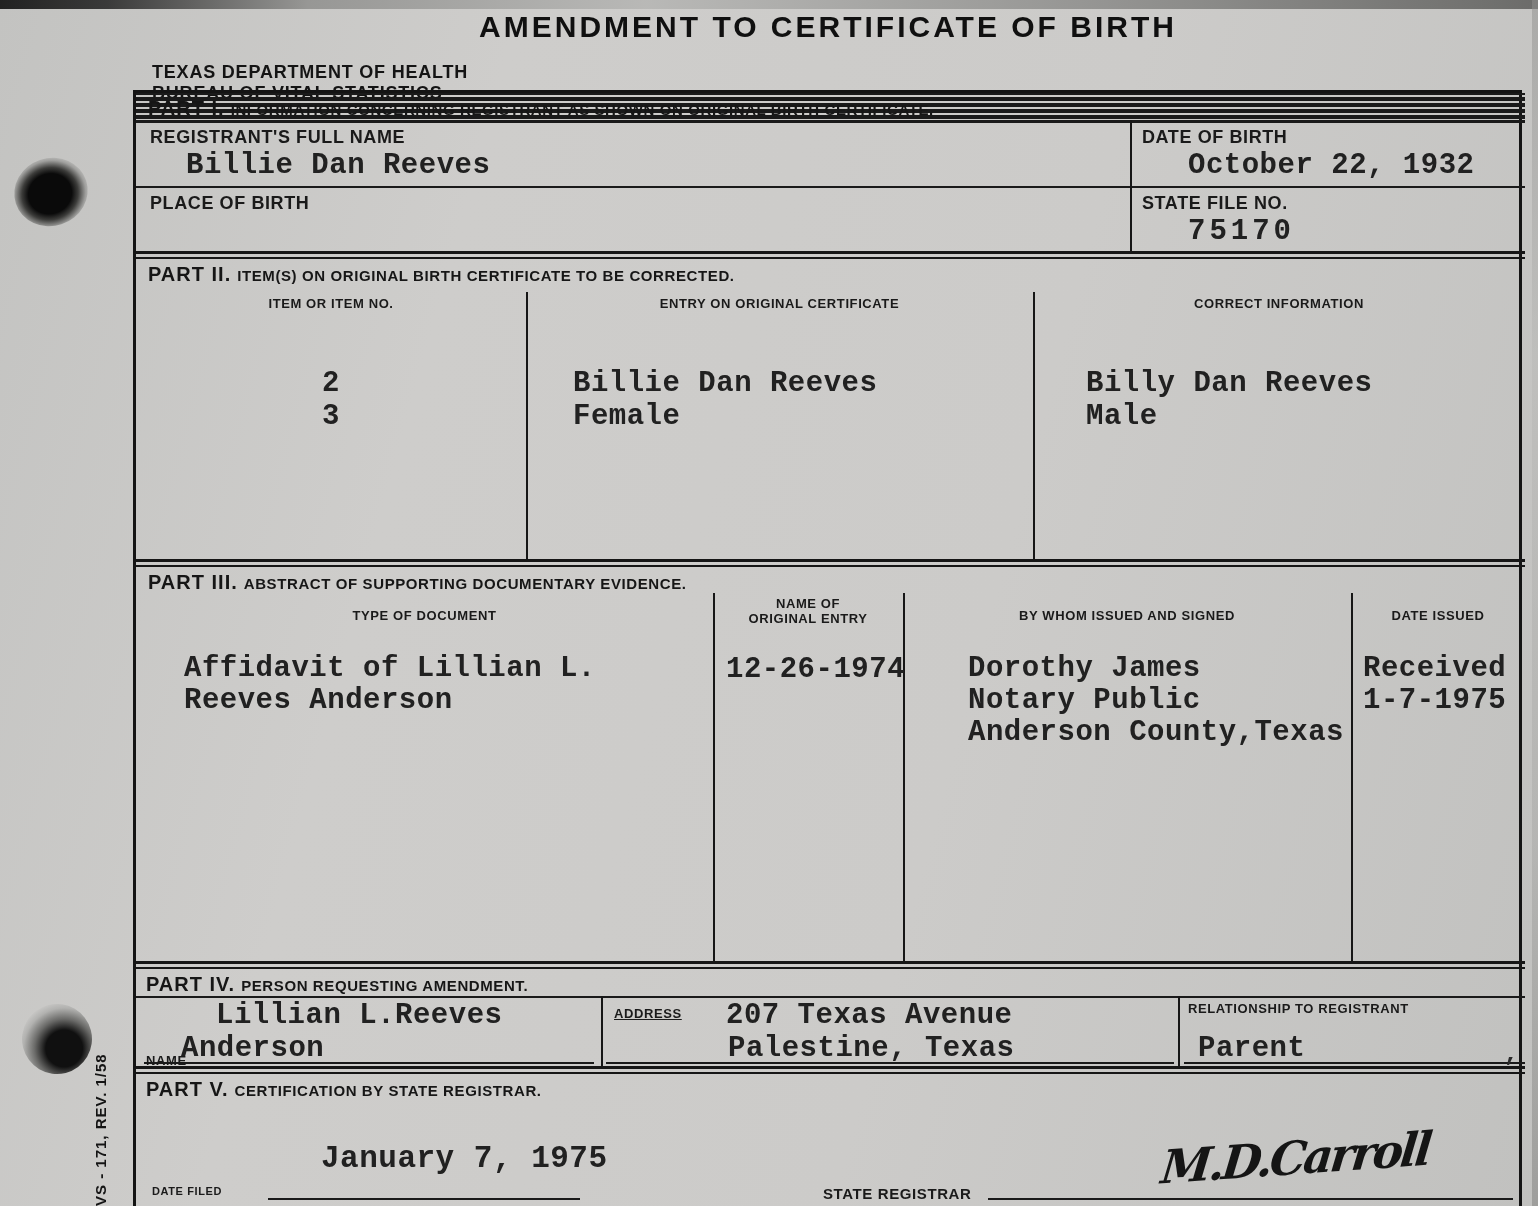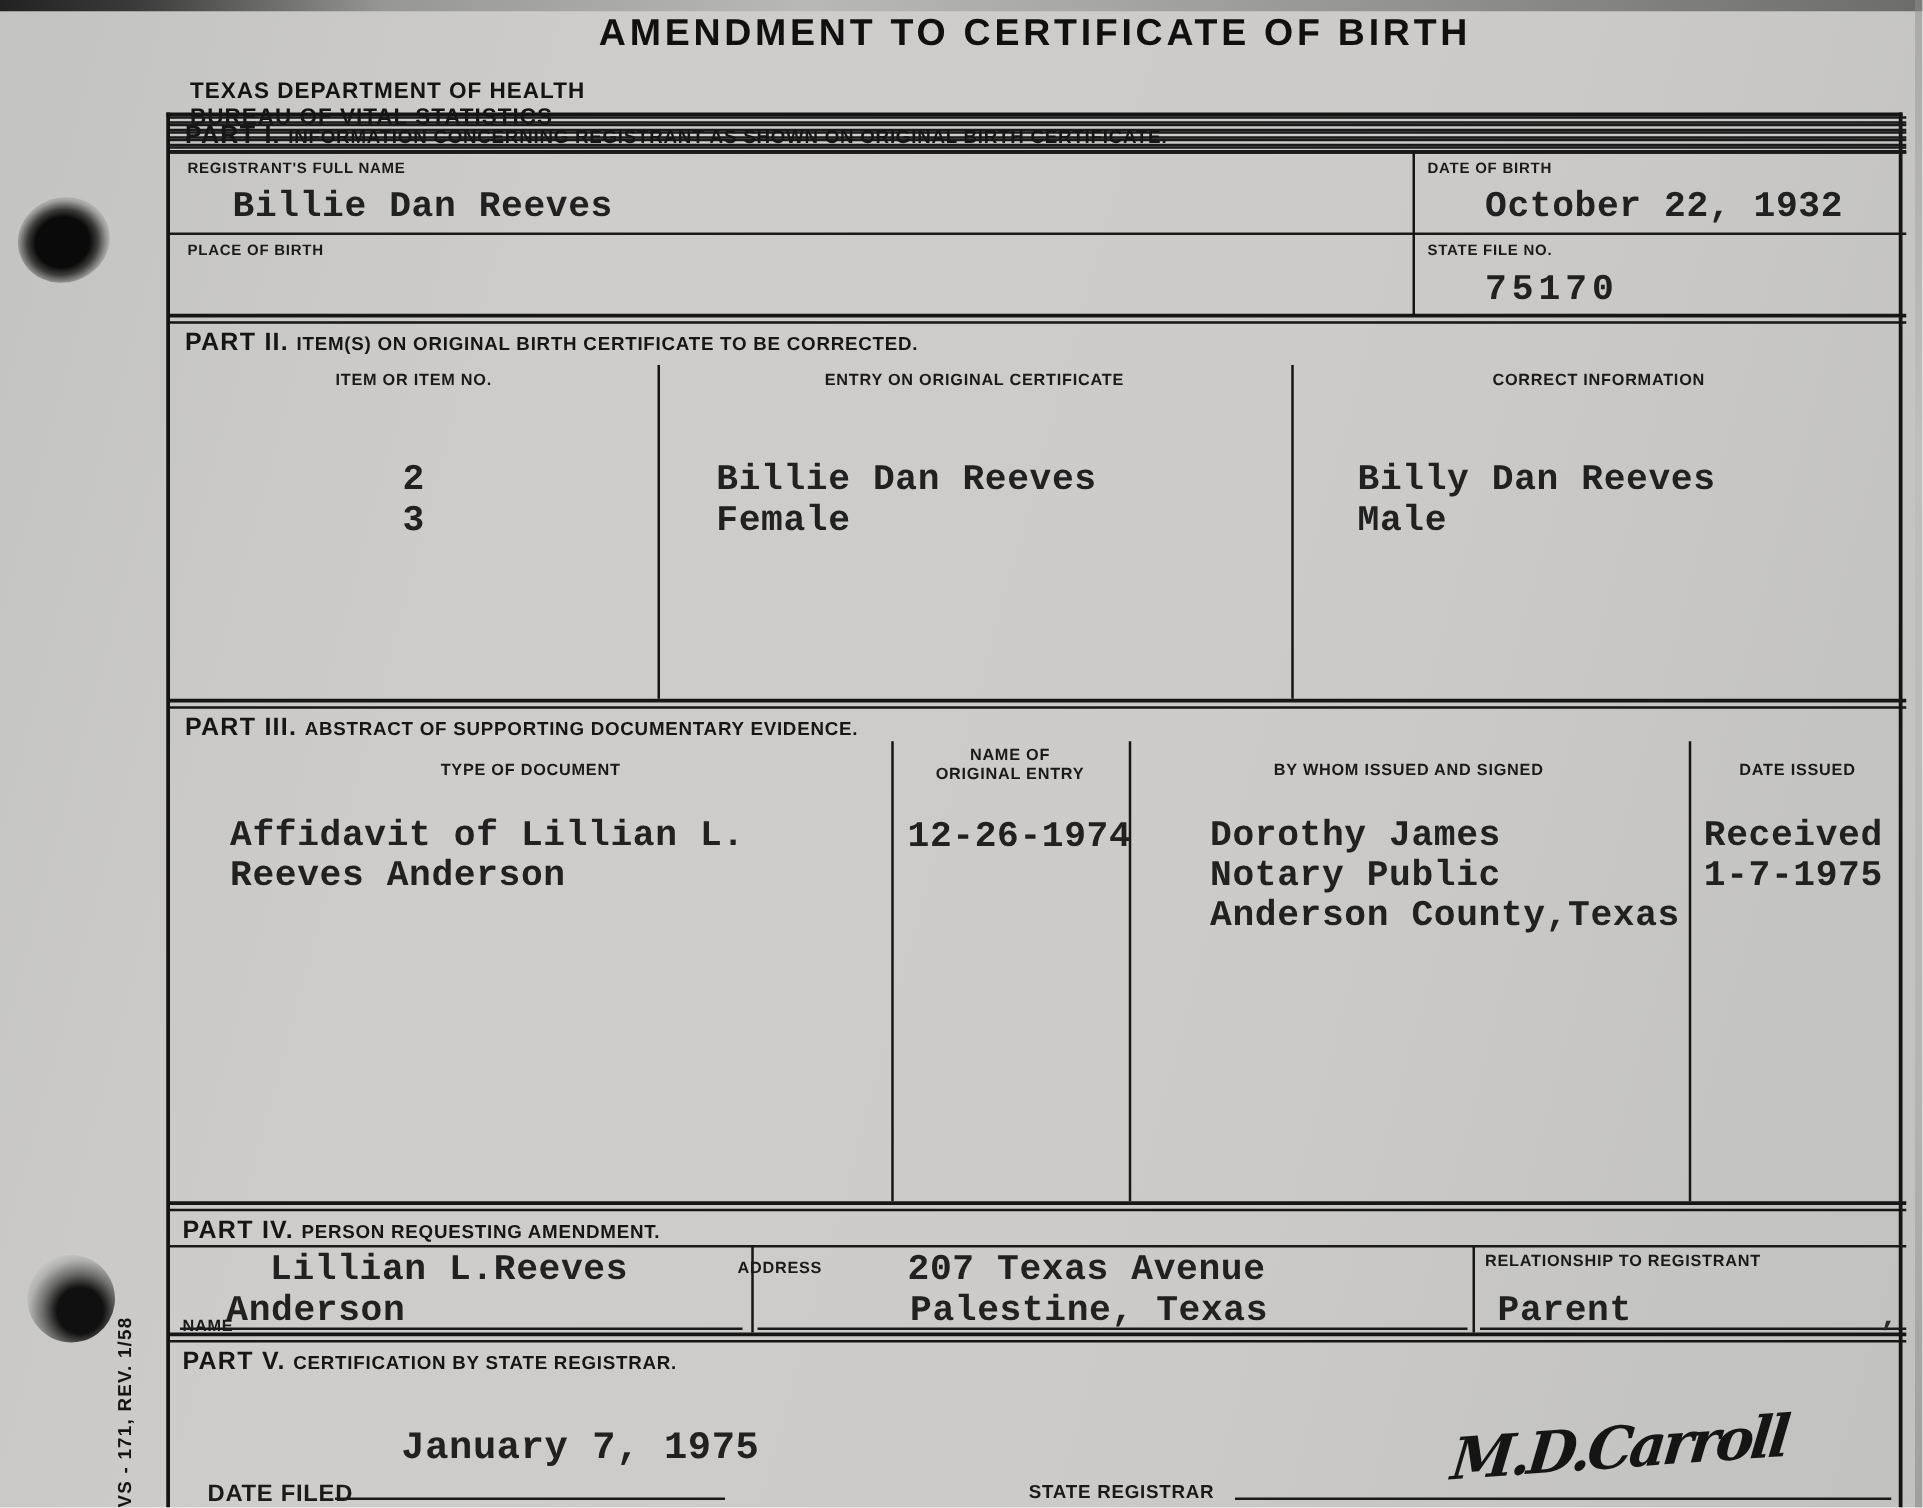--- a/index.html
+++ b/index.html
@@ -45,21 +45,21 @@
   }
   .org-row { position:absolute; top:62px; left:152px; width:1390px; display:flex; justify-content:space-between;flex-direction:column; }
   .org { font-size:18px; font-weight:bold; letter-spacing:.8px; color:#141414; }
   
   .form {
     position:absolute; left:133px; top:90px; width:1389px; height:1116px;
     border-left:3px solid #141414; border-top:3px solid #141414; border-right:3px solid #141414;
   }
   .sec-head { position:absolute; font-size:15px; font-weight:bold; letter-spacing:.6px; color:#161616; white-space:nowrap; }
   .sec-head .part { font-size:20px; letter-spacing:1px; padding-right:6px; }
-  .label { position:absolute; font-size:12px; font-weight:bold; letter-spacing:.6px; color:#1a1a1a; white-space:nowrap; }
+  .label { position:absolute; font-size:18px; font-weight:bold; letter-spacing:.6px; color:#1a1a1a; white-space:nowrap; }
   .label-sm { font-size:13px; }
   .typed {
     position:absolute; font-family:"Liberation Mono", monospace; font-weight:bold;
     font-size:29px; letter-spacing:.5px; color:#212121; white-space:nowrap;
   }
   .typed .ln { display:block; }
   .hline { position:absolute; height:2px; background:#1a1a1a; }
   .hline-thick { height:3px; }
   .dline { position:absolute; height:8px; border-top:3px solid #161616; border-bottom:2px solid #161616; }
   .dline-thin { height:6px; border-top:2px solid #1a1a1a; border-bottom:2px solid #1a1a1a; }
@@ -172,40 +172,40 @@
     <span class="part">PART IV.</span><span>PERSON REQUESTING AMENDMENT.</span>
   </div>
   <div class="hline" style="left:0; top:903px; width:1389px;"></div>
 
   <div class="label label-sm" style="left:10px; top:960px;">NAME</div>
   <div class="typed" style="left:80px; top:906px;">Lillian L.Reeves</div>
   <div class="typed" style="left:45px; top:939px;">Anderson</div>
   <div class="hline" style="left:8px; top:969px; width:450px; height:1.5px;"></div>
 
   <div class="vline" style="left:465px; top:903px; height:70px;"></div>
-  <div class="label label-sm" style="left:454px; top:913px;">ADDRESS</div>
+  <div class="label label-sm" style="left:478px; top:913px;text-decoration:underline;">ADDRESS</div>
   <div class="typed" style="left:590px; top:906px;">207 Texas Avenue</div>
   <div class="typed" style="left:592px; top:939px;">Palestine, Texas</div>
   <div class="hline" style="left:470px; top:969px; width:568px; height:1.5px;"></div>
 
   <div class="vline" style="left:1042px; top:903px; height:70px;"></div>
   <div class="label label-sm" style="left:1052px; top:908px;">RELATIONSHIP TO REGISTRANT</div>
   <div class="typed" style="left:1062px; top:939px;">Parent</div>
   <div class="hline" style="left:1048px; top:969px; width:341px; height:1.5px;"></div>
   <div class="stray" style="left:1368px; top:948px;">,</div>
 
   <div class="dline" style="left:0; top:973px; width:1389px;"></div>
 
   <div class="sec-head" style="left:10px; top:985px;">
     <span class="part">PART V.</span><span>CERTIFICATION BY STATE REGISTRAR.</span>
   </div>
   <div class="dline-thin" style="left:0; top:1007px; width:1389px;"></div>
 
 
   <div class="typed" style="left:185px; top:1048px; font-size:31px;">January 7, 1975</div>
-  <div class="label" style="left:30px; top:1092px; font-size:19px;">DATE FILED</div>
+  <div class="label" style="left:16px; top:1092px; font-size:11px;">DATE FILED</div>
   <div class="hline" style="left:132px; top:1105px; width:312px; height:2px;"></div>
 
   <div class="label" style="left:687px; top:1092px; font-size:15px;">STATE REGISTRAR</div>
   <div class="hline" style="left:852px; top:1105px; width:525px; height:2px;"></div>
   <div class="signature" style="left:1025px; top:1038px;">M.D.Carroll</div>
 
 </div>
 
 </body></html>

